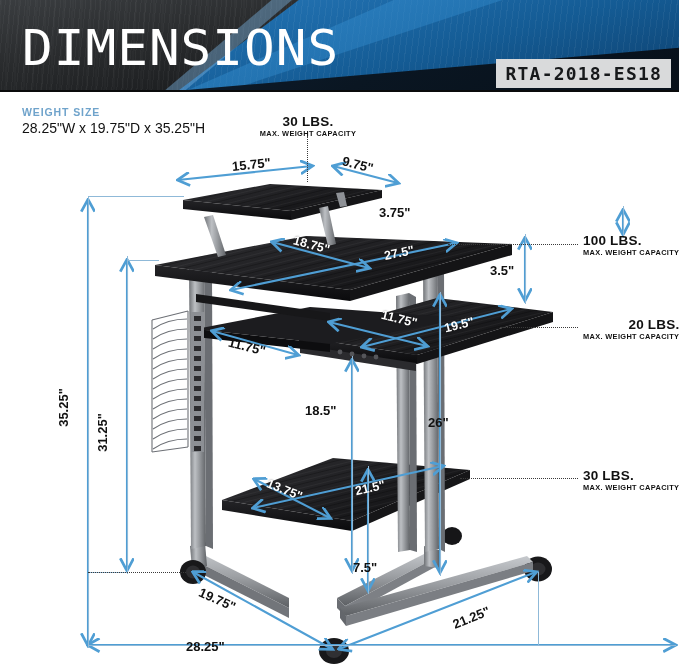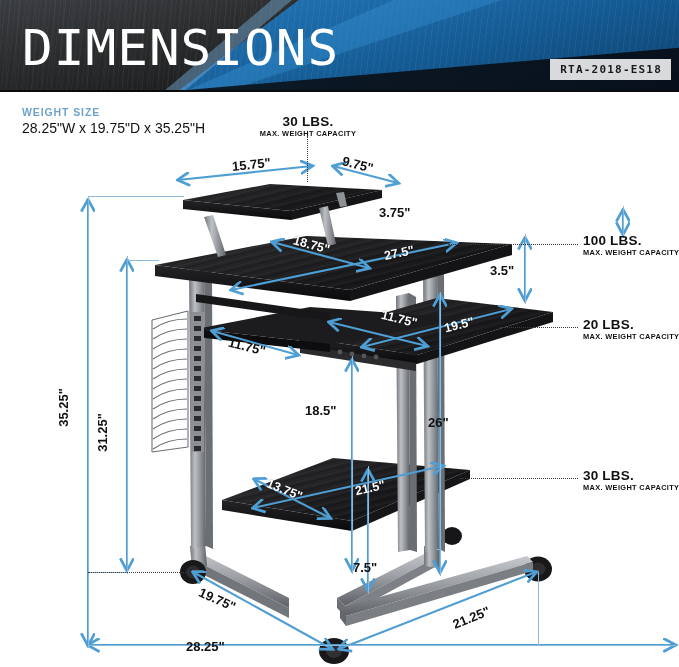--- a/index.html
+++ b/index.html
@@ -25,21 +25,21 @@
   .hdr-dark-wedge{position:absolute;left:0;top:0;width:679px;height:92px;
      clip-path:polygon(100% 52%, 100% 100%, 24% 100%);
      background:linear-gradient(150deg,#11243a 0%,#0a1622 60%,#07101a 100%);}
   .hdr-streak{position:absolute;left:0;top:0;width:679px;height:92px;
      clip-path:polygon(40% 0%, 43% 0%, 27% 100%, 24% 100%);
      background:rgba(120,175,220,.45);}
   #title{position:absolute;left:22px;top:23px;font-size:50px;line-height:50px;
      letter-spacing:1px;color:#fff;font-weight:400;font-family:"DejaVu Sans Mono",monospace;
      transform:scaleX(1.02);transform-origin:left top;white-space:nowrap;}
   #model-badge{position:absolute;right:8px;top:59px;background:#d9dadb;color:#17191b;
-     font-size:11px;font-weight:700;letter-spacing:1.2px;padding:4px 9px 4px 10px;
+     font-size:18px;font-weight:700;letter-spacing:1.2px;padding:4px 9px 4px 10px;
      font-family:"DejaVu Sans Mono",monospace;}
   .hdr-rule{position:absolute;left:0;top:90px;width:679px;height:2px;background:#0a0b0c;}
 
   
   #ps-label{position:absolute;left:22px;top:106px;font-size:10.5px;font-weight:700;
      letter-spacing:.9px;color:#6fa3cb;}
   #ps-value{position:absolute;left:22px;top:120px;font-size:14px;font-weight:400;color:#111;
      letter-spacing:0;}
 
   
@@ -310,21 +310,21 @@
 <div class="cap ctr" style="left:256px;top:114px;width:104px;">
   <div class="lbs">30 LBS.</div>
   <div class="sub">MAX. WEIGHT CAPACITY</div>
 </div>
 
 <div class="cap" style="left:583px;top:233px;">
   <div class="lbs">100 LBS.</div>
   <div class="sub">MAX. WEIGHT CAPACITY</div>
 </div>
 
-<div class="cap" style="left:583px;top:317px;">
+<div class="cap" style="left:583px;top:317px;text-align:right;">
   <div class="lbs">20 LBS.</div>
   <div class="sub">MAX. WEIGHT CAPACITY</div>
 </div>
 
 <div class="cap" style="left:583px;top:468px;">
   <div class="lbs">30 LBS.</div>
   <div class="sub">MAX. WEIGHT CAPACITY</div>
 </div>
 
 <div class="dim black" style="left:232px;top:157px;transform:rotate(-6deg);">15.75"</div>

